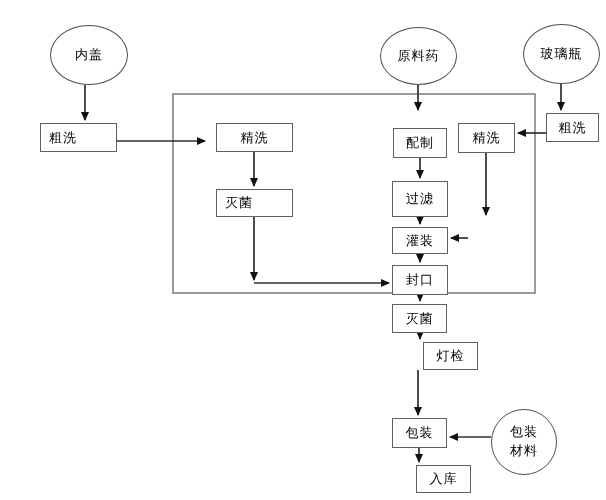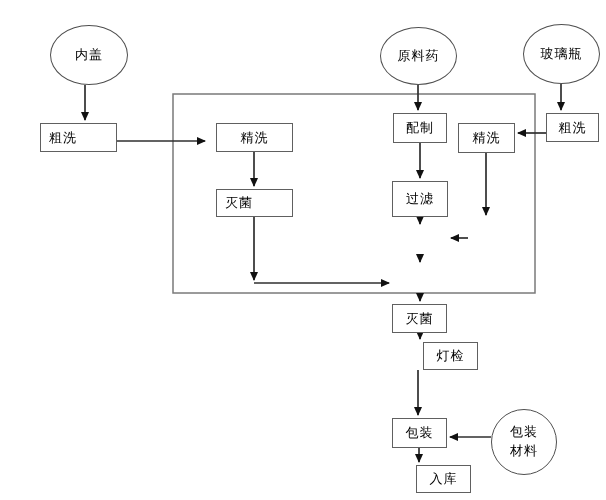--- a/index.html
+++ b/index.html
@@ -95,30 +95,32 @@
 
   <div class="node-ellipse" style="left:491px; top:409px; width:66px; height:66px;">包装
 材料</div>
 
   <div class="node-box align-left" style="left:40px; top:123px; width:77px; height:29px;">粗洗</div>
 
   <div class="node-box" style="left:216px; top:123px; width:77px; height:29px;">精洗</div>
 
   <div class="node-box align-left" style="left:216px; top:189px; width:77px; height:28px;">灭菌</div>
 
-  <div class="node-box" style="left:393px; top:113px; width:54px; height:30px;">配制</div>
+  <div class="node-box" style="left:393px; top:128px; width:54px; height:30px;">配制</div>
 
   <div class="node-box" style="left:458px; top:123px; width:57px; height:30px;">精洗</div>
 
   <div class="node-box" style="left:546px; top:113px; width:53px; height:29px;">粗洗</div>
 
   <div class="node-box" style="left:392px; top:181px; width:56px; height:36px;text-align:right;">过滤</div>
 
 
+  <div class="node-box" style="left:392px; top:227px; width:56px; height:27px;">灌装</div>
 
+  <div class="node-box" style="left:392px; top:265px; width:56px; height:30px;">封口</div>
 
   <div class="node-box" style="left:392px; top:304px; width:55px; height:29px;">灭菌</div>
 
   <div class="node-box" style="left:392px; top:342px; width:55px; height:28px;margin-left:31px;">灯检</div>
 
   <div class="node-box" style="left:392px; top:418px; width:55px; height:30px;">包装</div>
 
   <div class="node-box" style="left:392px; top:465px; width:55px; height:28px;margin-left:24px;">入库</div>
 
 </div>

